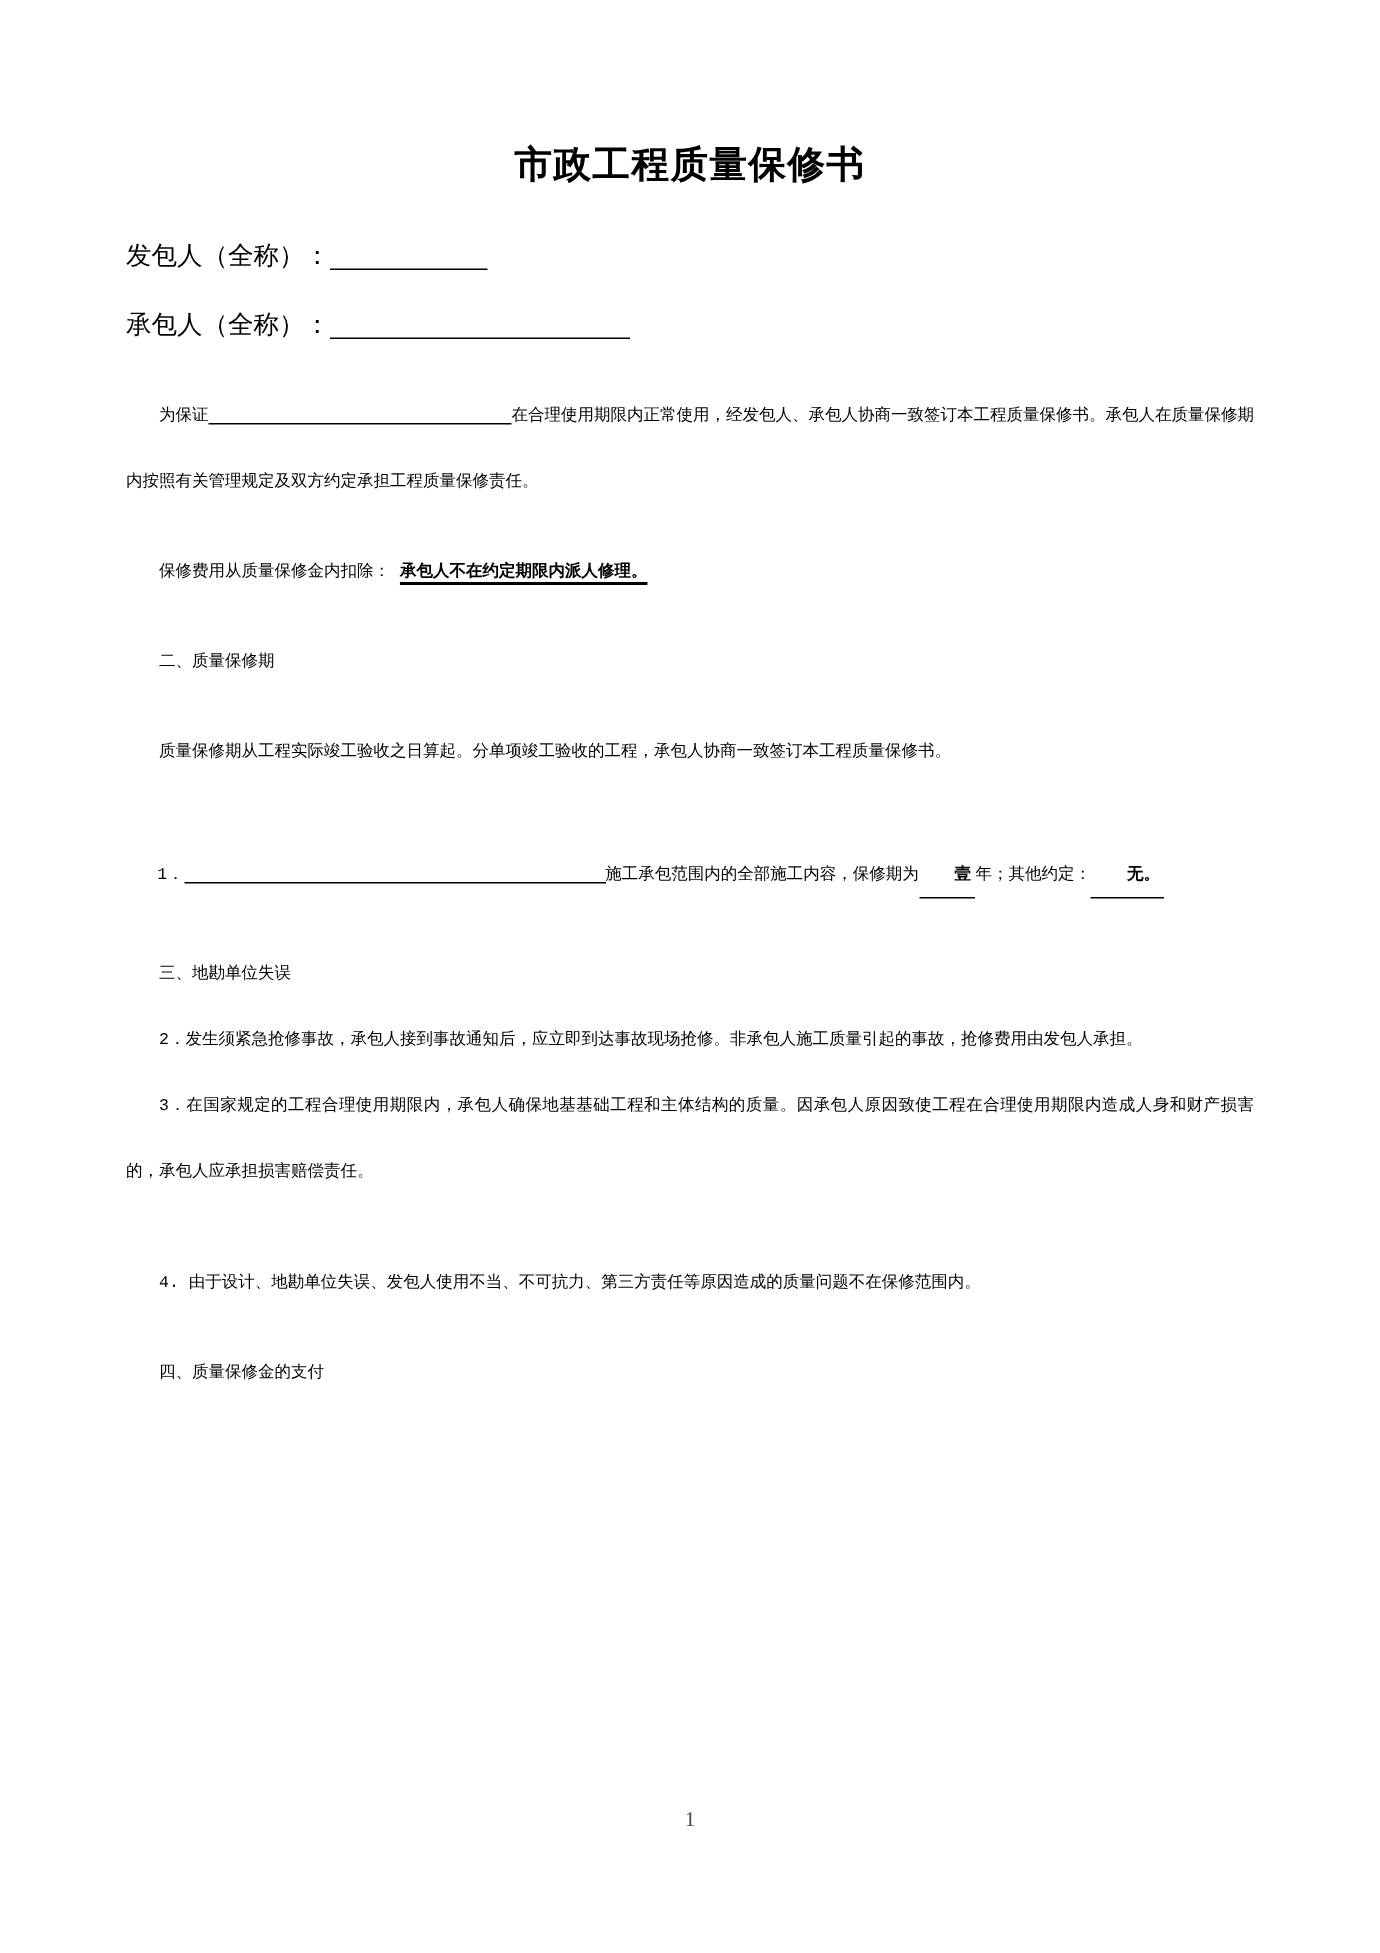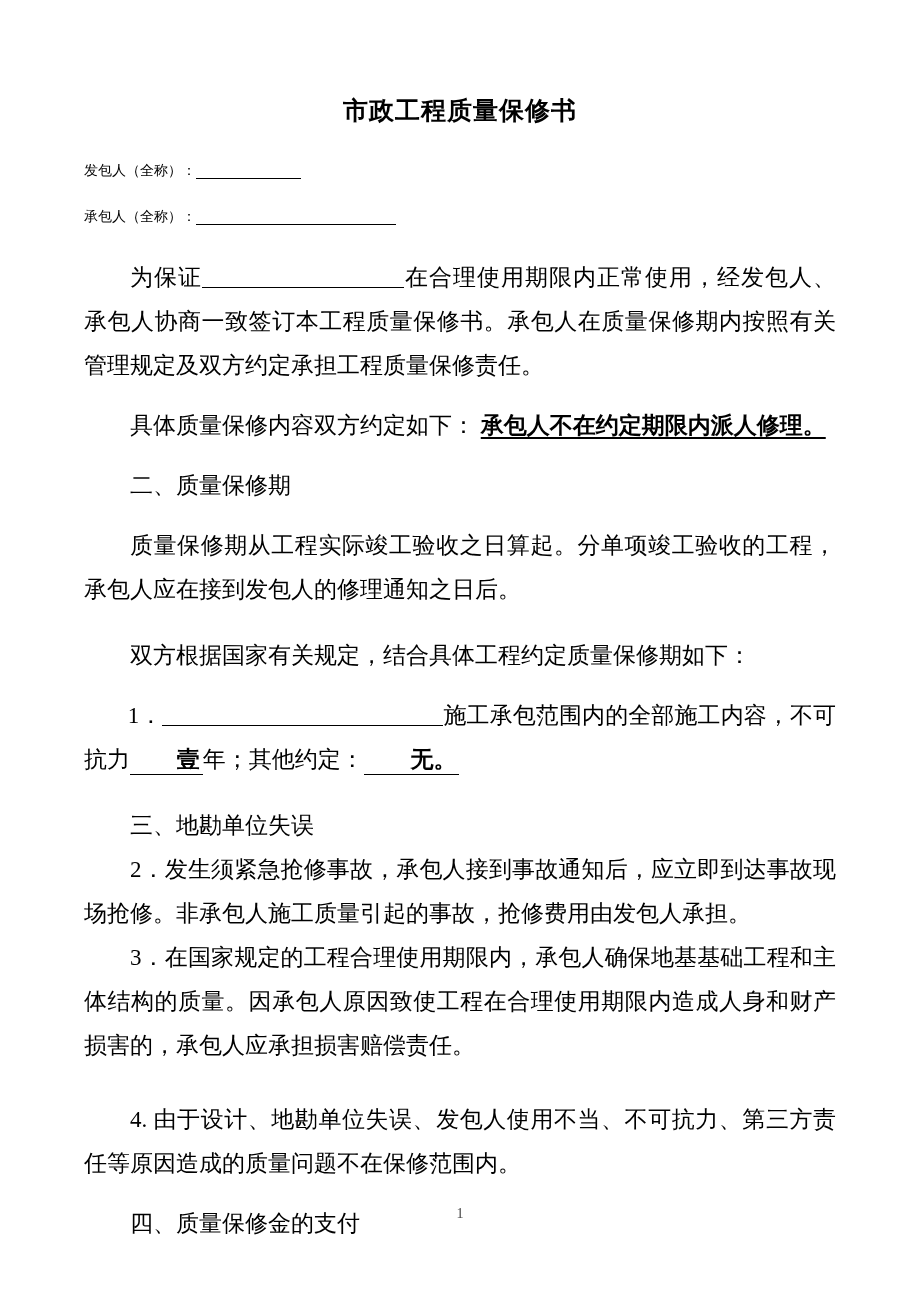--- a/index.html
+++ b/index.html
@@ -30,39 +30,40 @@
   .doc-title {
     text-align: center;
     font-size: 25px;
     font-weight: bold;
     letter-spacing: 1px;
     margin: 0;
     padding-top: 96px;
     line-height: 1.2;
   }
   .para {
-    font-size: 23px;
+    font-size: 11px;
     line-height: 44px;
     margin: 0;
     text-align: justify;
     text-justify: inter-ideograph;
     white-space: normal;
+    font-family: Liberation Mono, monospace;
   }
   .para.indent {
     text-indent: 2em;
   }
   .para.indent-1 {
     text-indent: 1.9em;
   }
   .gap-sm { height: 16px; }
   .gap-md { height: 22px; }
   .gap-lg { height: 30px; }
 
   .field-line {
-    font-size: 14px;
+    font-size: 17px;
     line-height: 46px;
     margin: 0;
   }
   .blank {
     display: inline-block;
     border-bottom: 1.6px solid #000;
     vertical-align: -4px;
     height: 18px;
   }
   .blank-short { width: 105px; }
@@ -115,39 +116,38 @@
     <div class="gap-sm"></div>
 
     <p class="para indent">
       <span>为保证</span><span class="blank blank-long"></span><span>在合理使用期限内正常使用，经发包人、承包人协商一致签订本工程质量保修书。承包人在质量保修期内按照有关管理规定及双方约定承担工程质量保修责任。</span>
     </p>
 
     <div class="gap-sm"></div>
 
 
     <p class="para indent">
-      <span>具体质量保修内容双方约定如下：</span>&nbsp;<span class="filled">承包人不在约定期限内派人修理。</span>
+      <span>保修费用从质量保修金内扣除：</span>&nbsp;<span class="filled">承包人不在约定期限内派人修理。</span>
     </p>
 
     <div class="gap-sm"></div>
 
     <p class="para indent">二、质量保修期</p>
 
     <div class="gap-sm"></div>
 
-    <p class="para indent">质量保修期从工程实际竣工验收之日算起。分单项竣工验收的工程，承包人应在接到发包人的修理通知之日后。</p>
+    <p class="para indent">质量保修期从工程实际竣工验收之日算起。分单项竣工验收的工程，承包人协商一致签订本工程质量保修书。</p>
 
     <div class="gap-md"></div>
 
-    <p class="para indent">双方根据国家有关规定，结合具体工程约定质量保修期如下：</p>
 
     <div class="gap-sm"></div>
 
     <p class="para indent-1">
-      <span>1．</span><span class="blank blank-xlong"></span><span>施工承包范围内的全部施工内容，不可抗力</span><span class="filled-pad">壹</span><span>年；</span><span>其他约定：</span><span class="filled-pad">无。</span>
+      <span>1．</span><span class="blank blank-xlong"></span><span>施工承包范围内的全部施工内容，保修期为</span><span class="filled-pad">壹</span><span>年；</span><span>其他约定：</span><span class="filled-pad">无。</span>
     </p>
 
     <div class="gap-md"></div>
 
     <p class="para indent">三、地勘单位失误</p>
 
 
     <p class="para indent">2．发生须紧急抢修事故，承包人接到事故通知后，应立即到达事故现场抢修。非承包人施工质量引起的事故，抢修费用由发包人承担。</p>
 
     <p class="para indent">3．在国家规定的工程合理使用期限内，承包人确保地基基础工程和主体结构的质量。因承包人原因致使工程在合理使用期限内造成人身和财产损害的，承包人应承担损害赔偿责任。</p>

